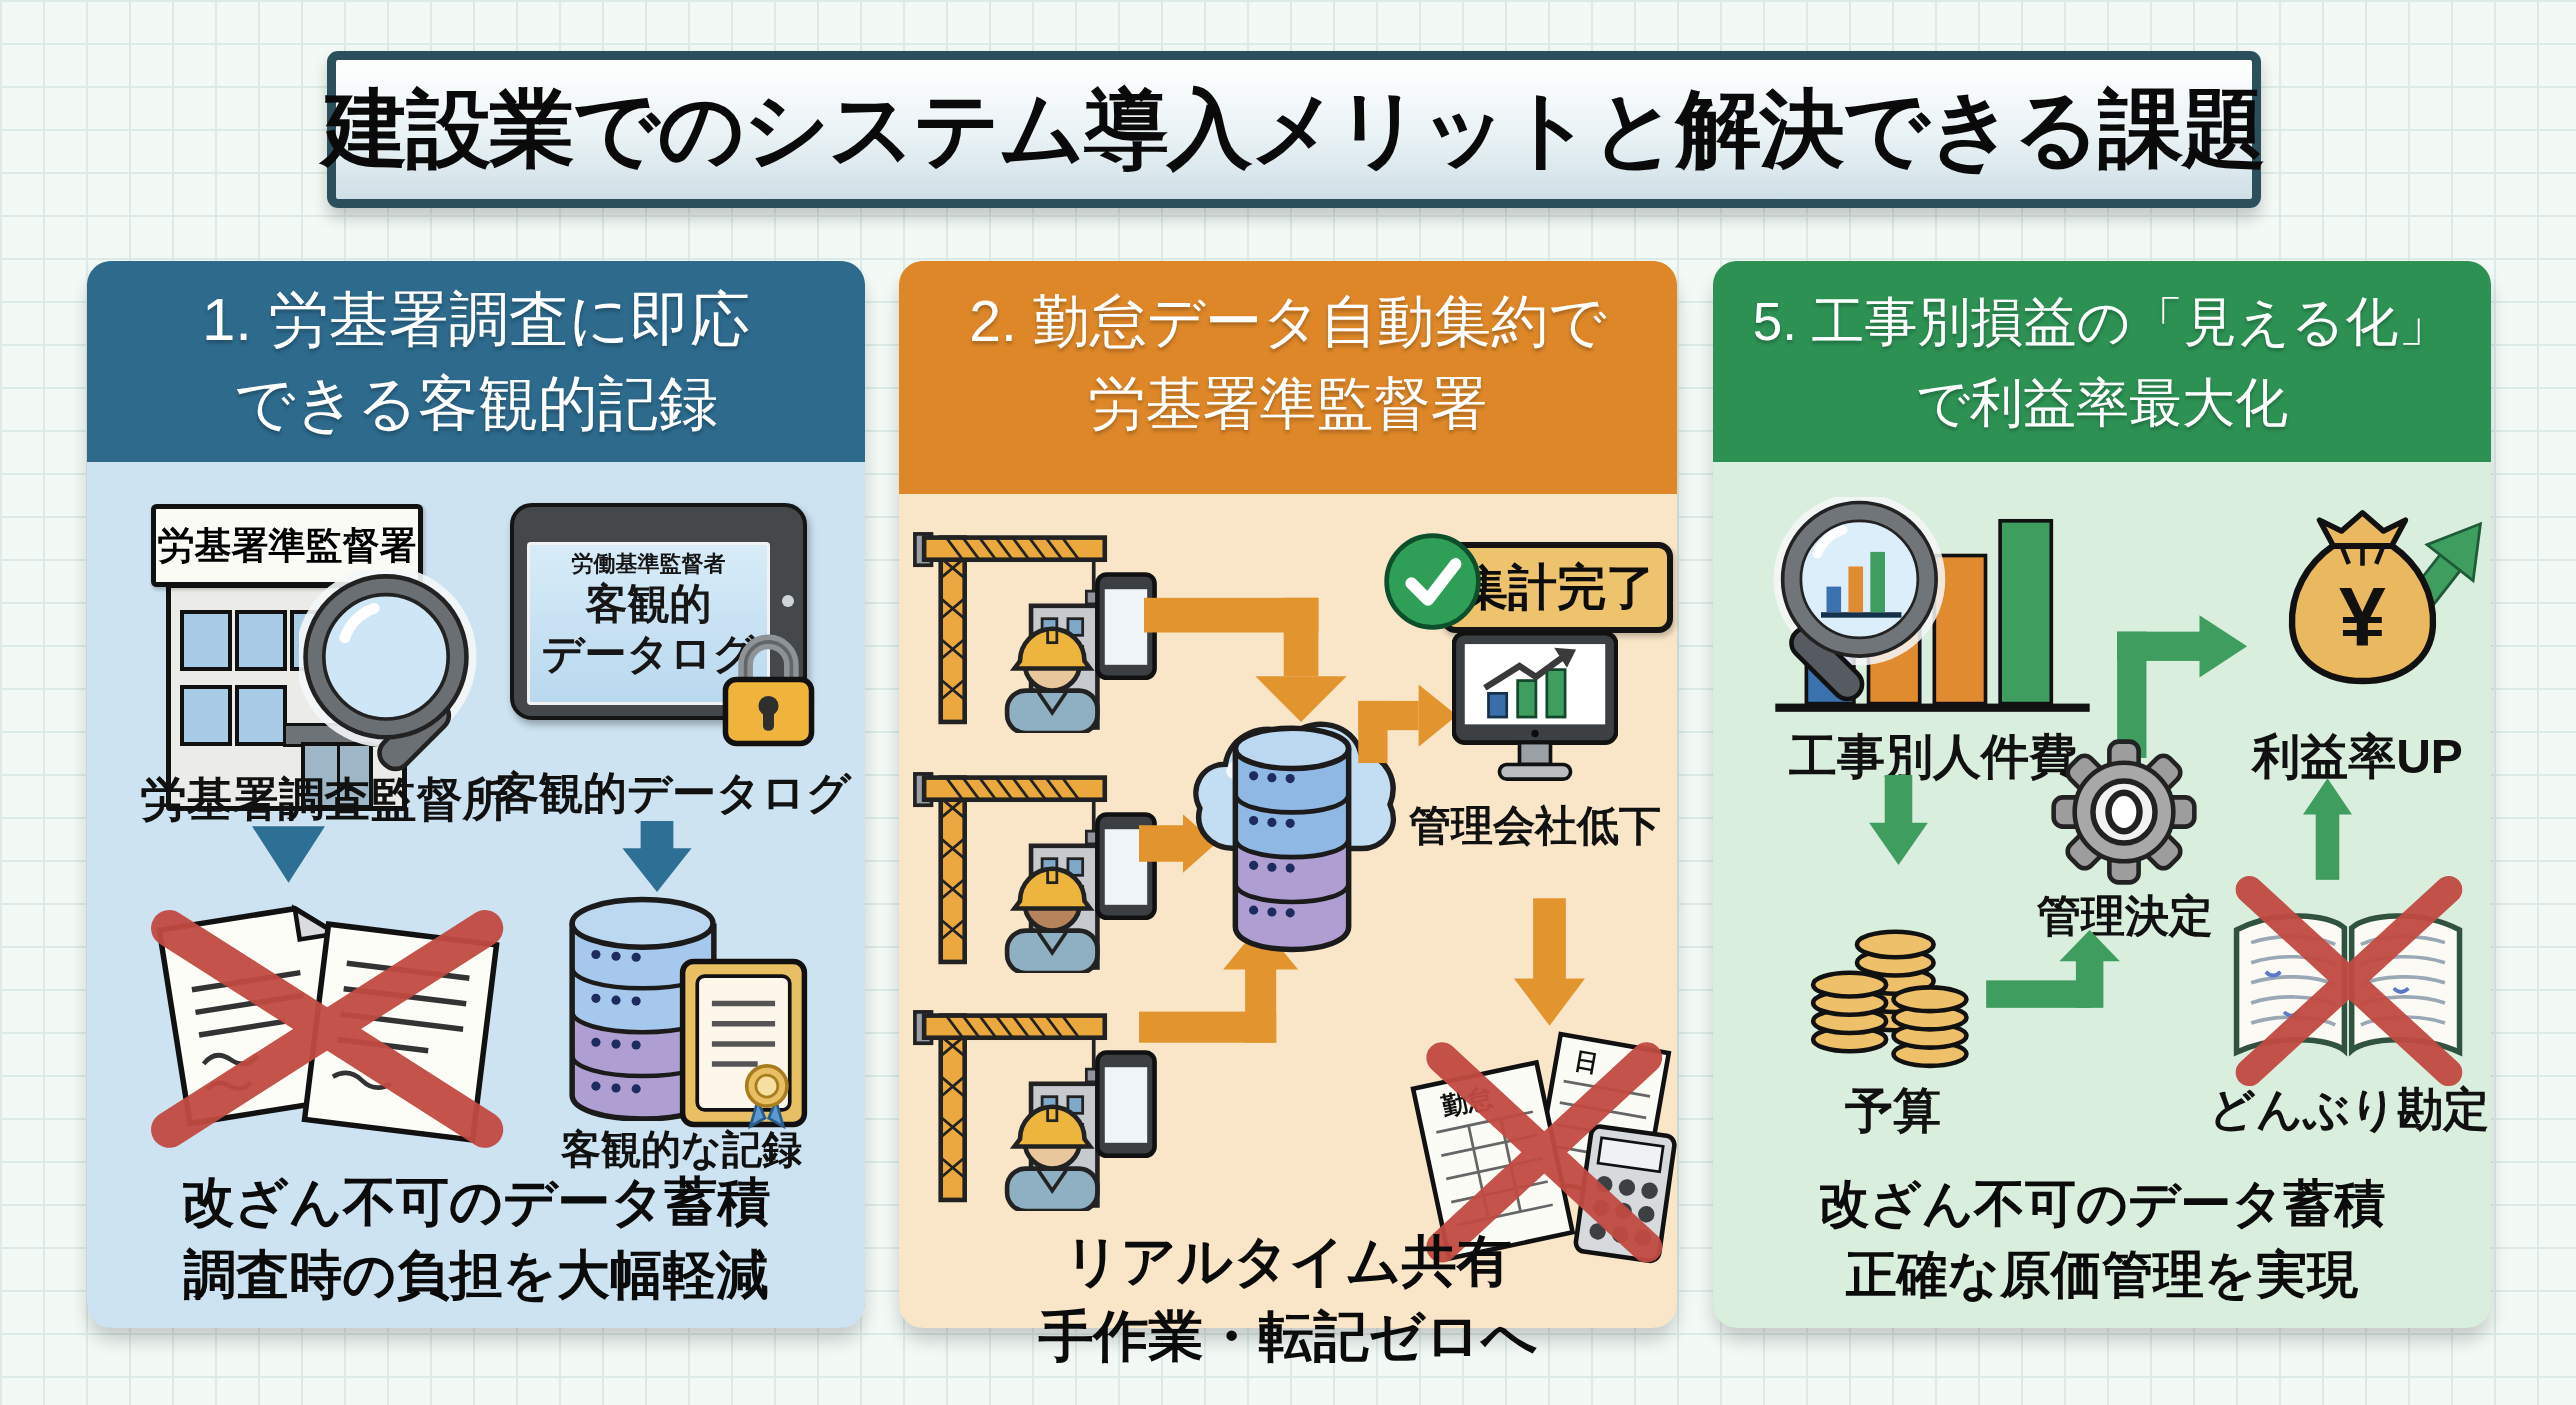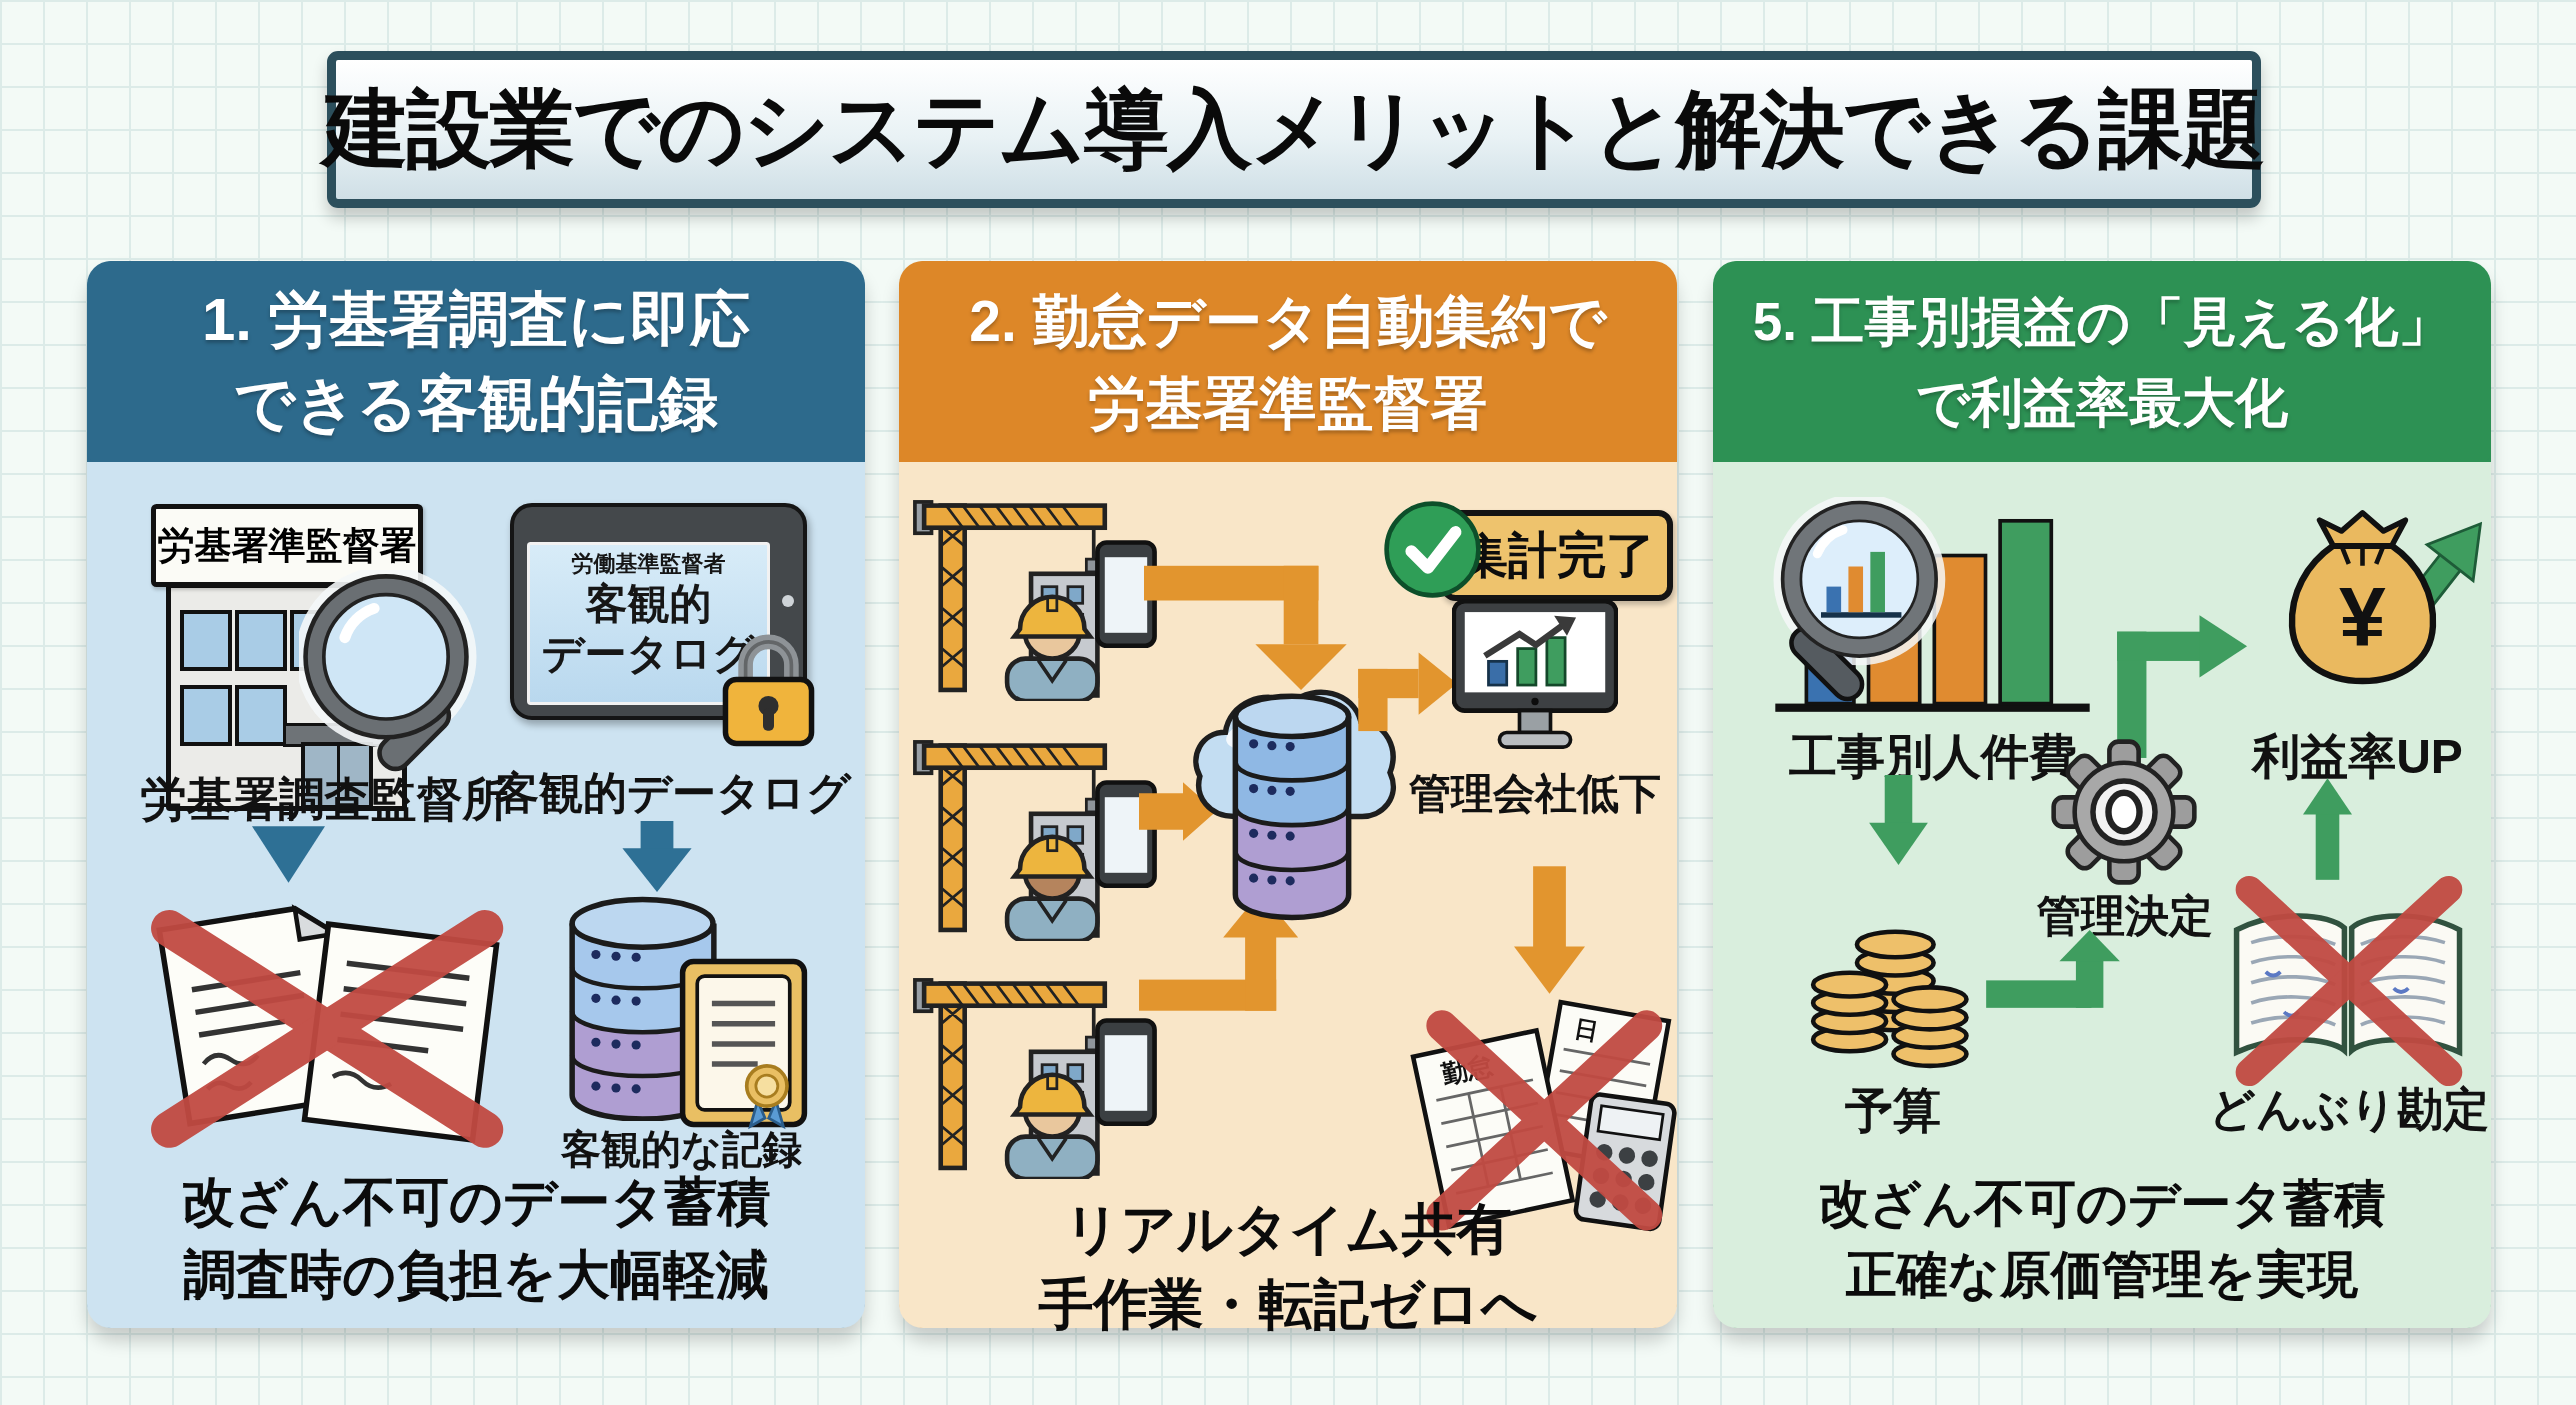--- a/index.html
+++ b/index.html
@@ -26,30 +26,30 @@
   }
   .title-text{font-size:85px;font-weight:800;color:#0a0a0a;letter-spacing:-1.8px;white-space:nowrap;}
 
   
   .panel{position:absolute;top:261px;width:778px;height:1067px;border-radius:27.4px;
     box-shadow:0 12.8px 16.5px rgba(0,0,0,0.18);}
   .panel-header{
     position:absolute;left:0;top:0;right:0;height:201px;
     border-radius:24px 24px 9.1px 9.1px;
     display:flex;flex-direction:column;align-items:center;justify-content:center;
-    color:#fff;font-weight:700;text-align:center;
+    color:#fff;font-weight:400;text-align:center;
     text-shadow:0 2.7px 3.7px rgba(0,0,0,0.25);
   }
   .panel-body{position:absolute;left:0;top:201px;right:0;bottom:0;border-radius:0 0 24px 24px;}
   .p1 .panel-header{background:#2d6a8c;font-size:60px;line-height:84px;}
   .p1{background:#2d6a8c;}
   .p1 .panel-body{background:#cde3f1;}
   .p2 .panel-header{background:#dd8728;font-size:57px;line-height:82px;}
   .p2{background:#dd8728;}
-  .p2 .panel-body{background:#f9e6c8;}
+  .p2 .panel-body{background:#f9e6c8;margin-top:32px;}
   .p3 .panel-header{background:#2d9154;font-size:53px;line-height:81px;}
   .p3{background:#2d9154;}
   .p3 .panel-body{background:#d9eedd;}
 
   .cap{position:absolute;font-weight:800;color:#111;text-align:center;white-space:nowrap;}
   .panel-bottom{position:absolute;left:18.3px;right:18.3px;text-align:center;font-weight:800;color:#0b0b0b;}
 
   
   .bgroup{position:absolute;}
   .bsign{position:absolute;left:0;top:0;width:262px;height:73px;background:#fbfbf6;border:5.5px solid #111;

